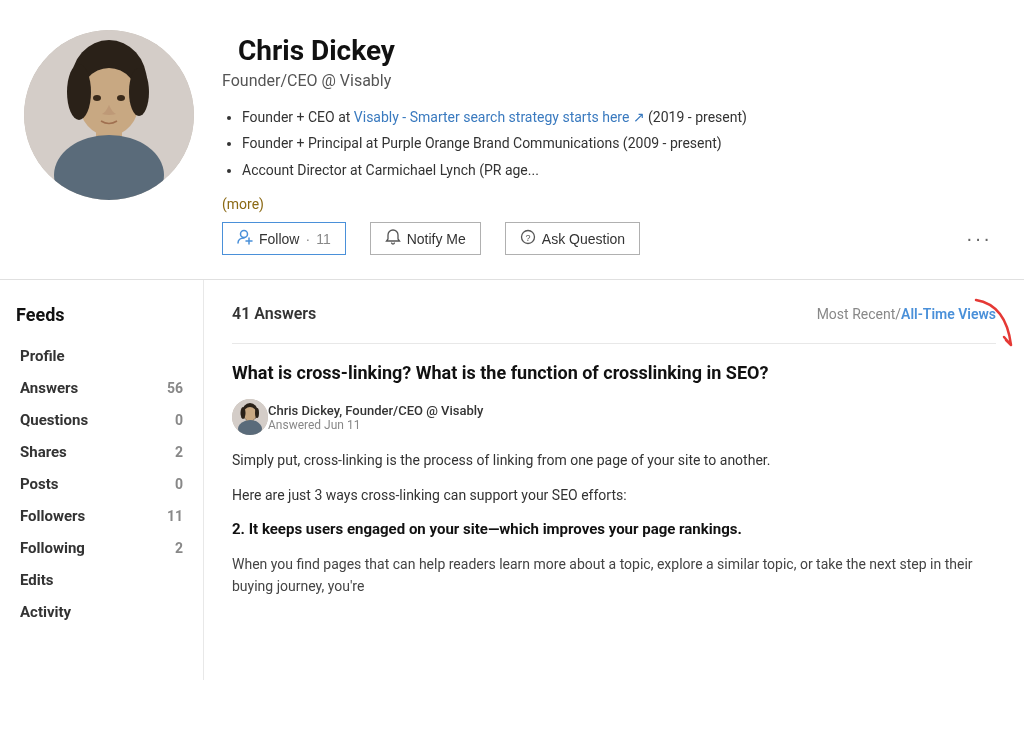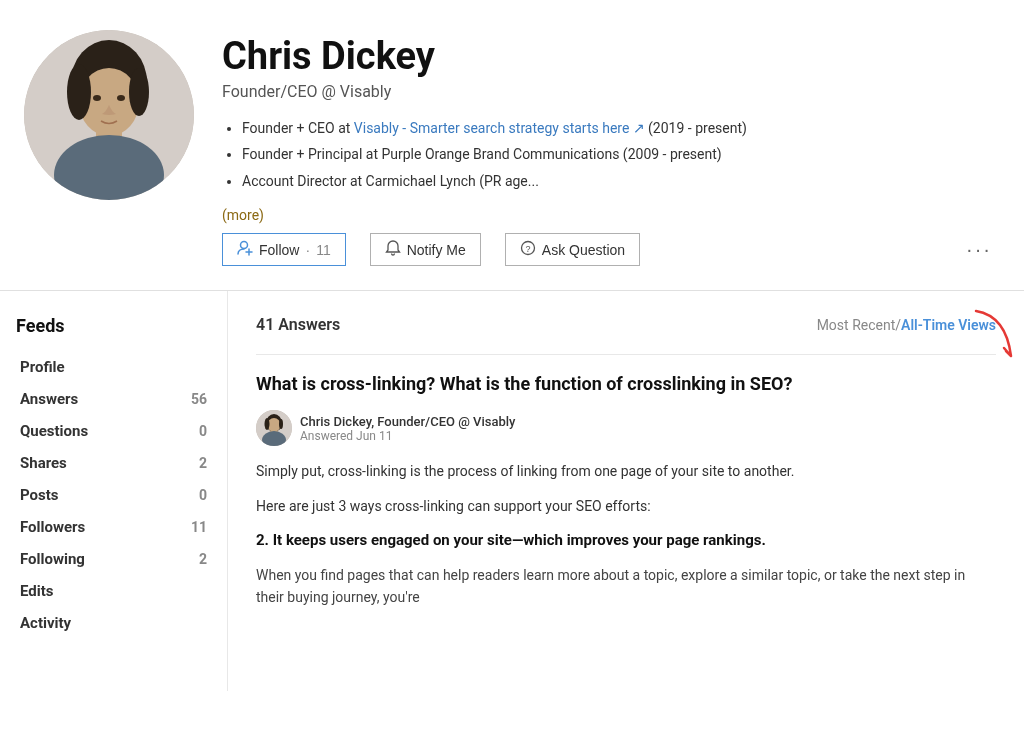--- a/index.html
+++ b/index.html
@@ -46,24 +46,25 @@
       width: 100%;
       height: 100%;
     }
 
     .profile-info {
       flex: 1;
       padding-top: 4px;
     }
 
     .profile-name {
-      font-size: 38px;
+      font-size: 28px;
       font-weight: 700;
       color: #111;
       margin-bottom: 4px;
+      margin-left: 16px;
     }
 
     .profile-title {
       font-size: 16px;
       color: #555;
       margin-bottom: 16px;
     }
 
     .profile-bullets {
       list-style: disc;
@@ -144,21 +145,21 @@
     }
 
     
     .main-content {
       display: flex;
       align-items: flex-start;
     }
 
     
     .sidebar {
-      width: 228px;
+      width: 204px;
       flex-shrink: 0;
       padding: 24px 16px;
       border-right: 1px solid #e8e8e8;
       min-height: 400px;
     }
 
     .sidebar-title {
       font-size: 18px;
       font-weight: 700;
       color: #111;
@@ -217,21 +218,21 @@
       font-size: 18px;
       font-weight: 700;
       color: #111;
       margin-bottom: 14px;
       line-height: 1.4;
     }
 
     .answer-meta {
       display: flex;
       align-items: center;
-      gap: 8px;
+      gap: 0;
       margin-bottom: 14px;
     }
 
     .answer-avatar {
       width: 36px;
       height: 36px;
       border-radius: 50%;
       background: #c8c0b8;
       overflow: hidden;
       flex-shrink: 0;

